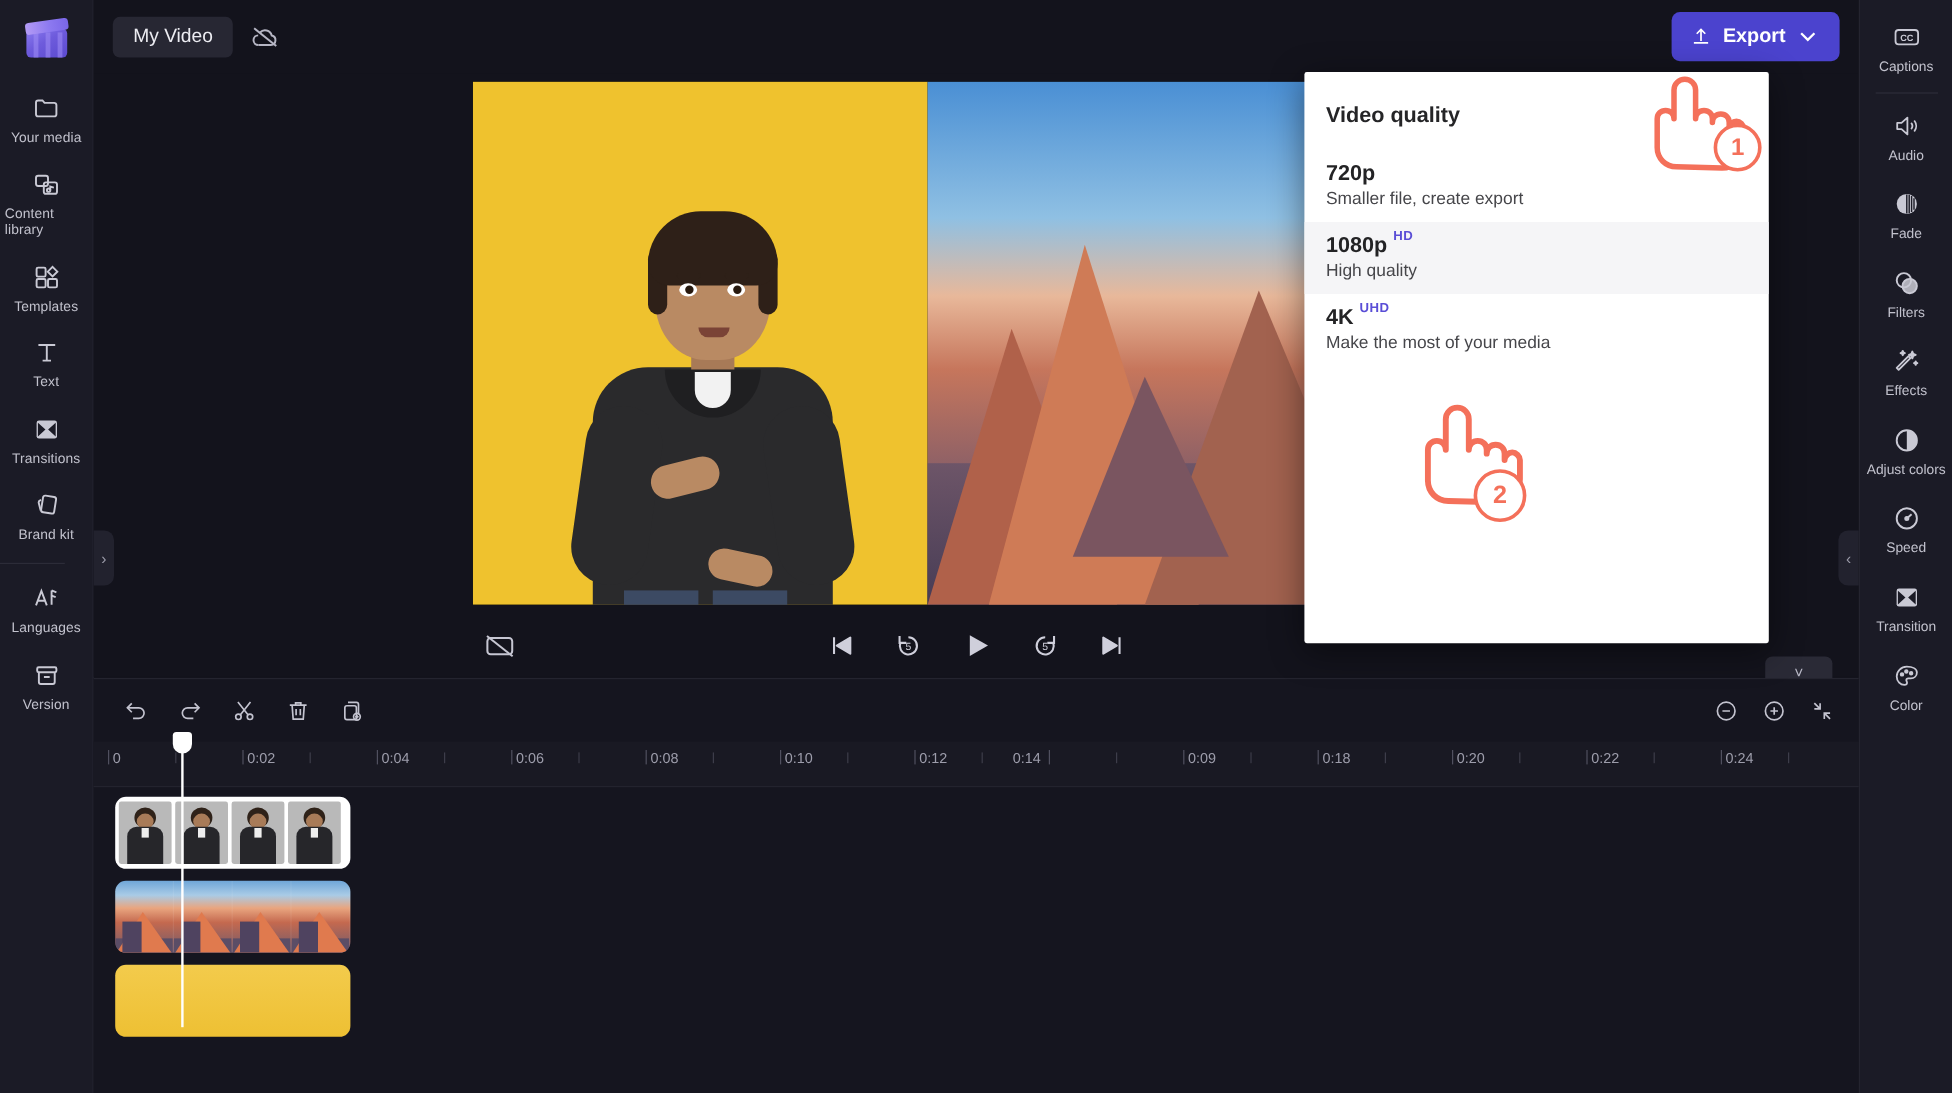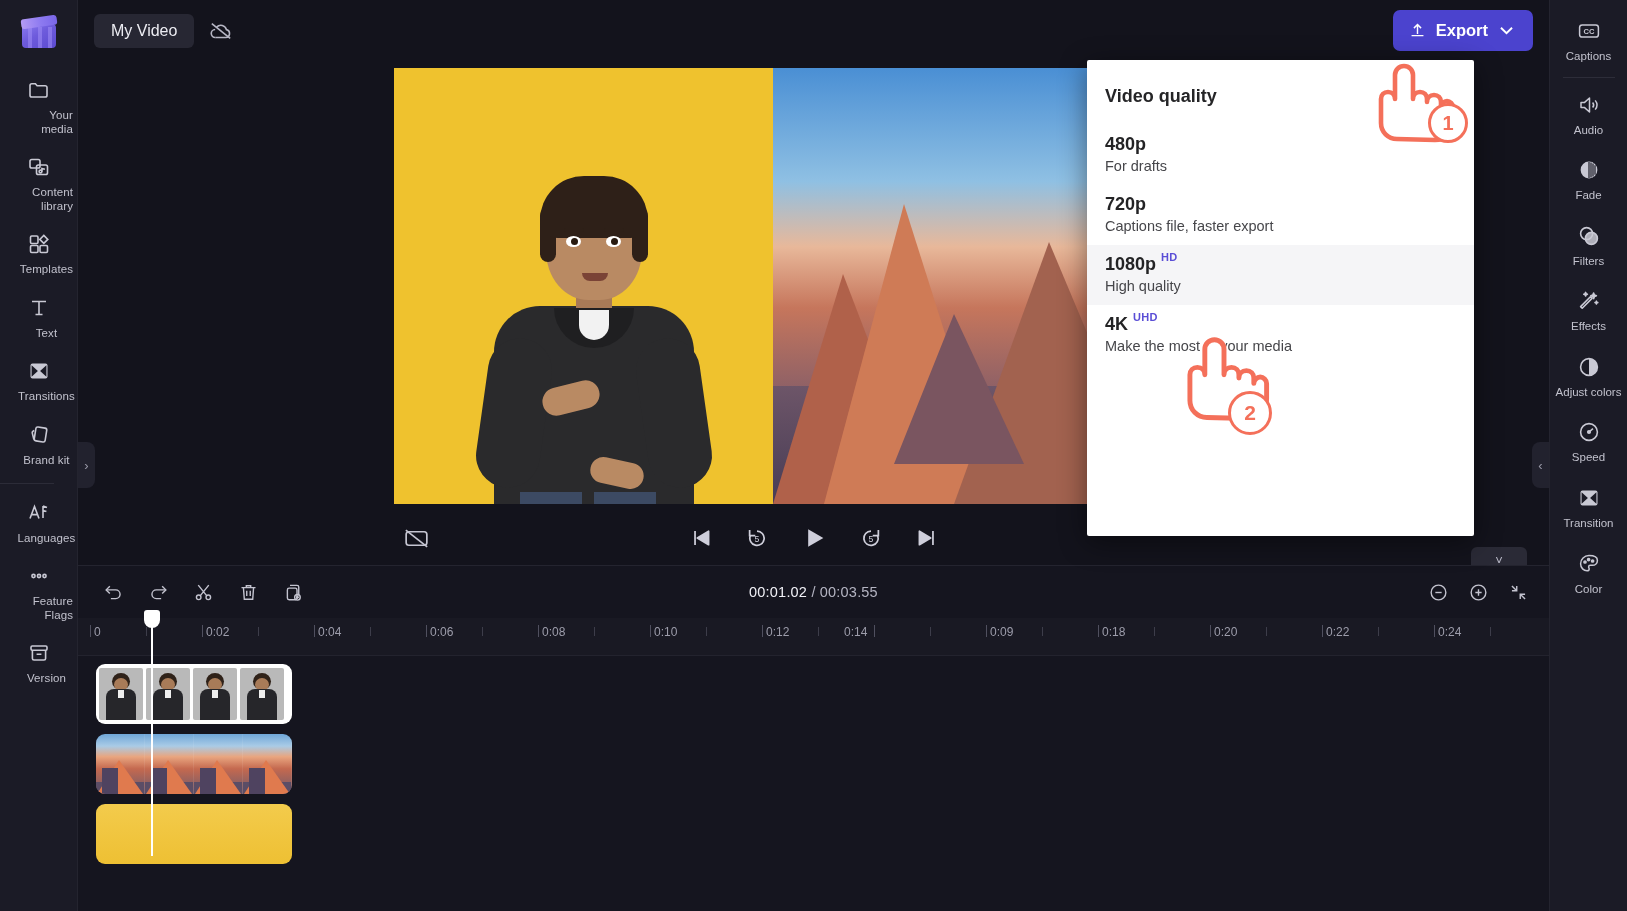--- a/index.html
+++ b/index.html
@@ -33,23 +33,22 @@
     position:absolute; top:15px; width:4px; height:21px; background:#a08ef5; opacity:.55;
   }
   .rail-items { margin-top: 16px; width: 100%; flex: 1; overflow: hidden; }
   .rail-item {
     width: 100%; padding: 9px 4px 9px; display: flex; flex-direction: column;
     align-items: center; gap: 6px; cursor: pointer;
   }
   .rail-ico { width: 26px; height: 26px; display:flex; align-items:center; justify-content:center; }
   .rail-ico svg { width: 24px; height: 24px; stroke: #c9c9d4; fill: none; stroke-width: 1.6; }
   .rail-lbl {
-    font-size: 11.5px; color: #c2c2cd; text-align: right; line-height: 1.18;
+    font-size: 11.5px; color: #c2c2cd; text-align: left; line-height: 1.18;
     letter-spacing: .1px;
-    margin-left: 16px;
   }
   .rail-sep { width: 54px; height: 1px; background: #2c2c38; margin: 6px 0 2px; }
 
   
   .right-rail {
     position: absolute; right: 0; top: 0; width: 78px; height: 911px;
     background: #1b1b26; border-left: 1px solid #24242f;
     display: flex; flex-direction: column; align-items: center; padding-top: 8px;
   }
   .rr-item {
@@ -317,30 +316,20 @@
 
       <div class="rail-item" style="padding-top:14px">
         <span class="rail-ico">
           <svg viewBox="0 0 24 24">
               <path d="M3 17.5L7.5 5.5l4.5 12M4.6 13.6h5.8M16 5v12M16 5l4 1.6M16 9.4l3.4 1.2"></path>
             </svg>
         </span>
         <span class="rail-lbl">Languages</span>
       </div>
 
-      <div class="rail-item">
-        <span class="rail-ico">
-          <svg viewBox="0 0 24 24" fill="#c9c9d4" stroke="none">
-              <circle cx="6.5" cy="12" r="1.6"></circle>
-              <circle cx="12" cy="12" r="1.6"></circle>
-              <circle cx="17.5" cy="12" r="1.6"></circle>
-            </svg>
-        </span>
-        <span class="rail-lbl">Feature Flags</span>
-      </div>
 
       <div class="rail-item">
         <span class="rail-ico">
           <svg viewBox="0 0 24 24">
               <rect x="4" y="5" width="16" height="4.2" rx="1.2"></rect>
               <path d="M5.4 9.2v8.2a1.6 1.6 0 0 0 1.6 1.6h10a1.6 1.6 0 0 0 1.6-1.6V9.2M9.6 13.2h4.8"></path>
             </svg>
         </span>
         <span class="rail-lbl">Version</span>
       </div>
@@ -441,32 +430,26 @@
     </div>
   </div>
 
   <div class="collapse-left">›</div>
   <div class="collapse-right">‹</div>
   <div class="dd-chev">˅</div>
 
   <div class="export-menu">
     <div class="em-title">Video quality</div>
 
-    <div class="em-opt">
-      <div class="em-opt-h">
-          <span>480p</span>
-        </div>
-      <div class="em-opt-d">For drafts</div>
-    </div>
 
     <div class="em-opt">
       <div class="em-opt-h">
           <span>720p</span>
         </div>
-      <div class="em-opt-d">Captions file, faster export</div>
+      <div class="em-opt-d">Smaller file, create export</div>
     </div>
 
     <div class="em-opt active">
       <div class="em-opt-h">
         <span>1080p</span>
         <span class="em-badge">HD</span>
       </div>
       <div class="em-opt-d">High quality</div>
     </div>
 
@@ -527,24 +510,20 @@
       </div>
       <div class="tool">
         <svg viewBox="0 0 24 24">
             <path d="M8 3.8h8a2 2 0 0 1 2 2v9.6"></path>
             <rect x="5" y="7" width="11" height="13.2" rx="2"></rect>
             <circle cx="16.5" cy="17.5" r="3.2"></circle>
             <path d="M16.5 15.8v3.4M14.8 17.5h3.4"></path>
           </svg>
       </div>
 
-      <div class="tl-time">
-        <span class="cur">00:01.02</span>
-        <span class="tot"> <span>/</span> <span>00:03.55</span></span>
-      </div>
 
       <div class="tl-right">
         <div class="tool" style="margin-right:0">
           <svg viewBox="0 0 24 24">
               <circle cx="12" cy="12" r="8.4"></circle>
               <path d="M8.4 12h7.2"></path>
             </svg>
         </div>
         <div class="tool" style="margin-right:0">
           <svg viewBox="0 0 24 24">

